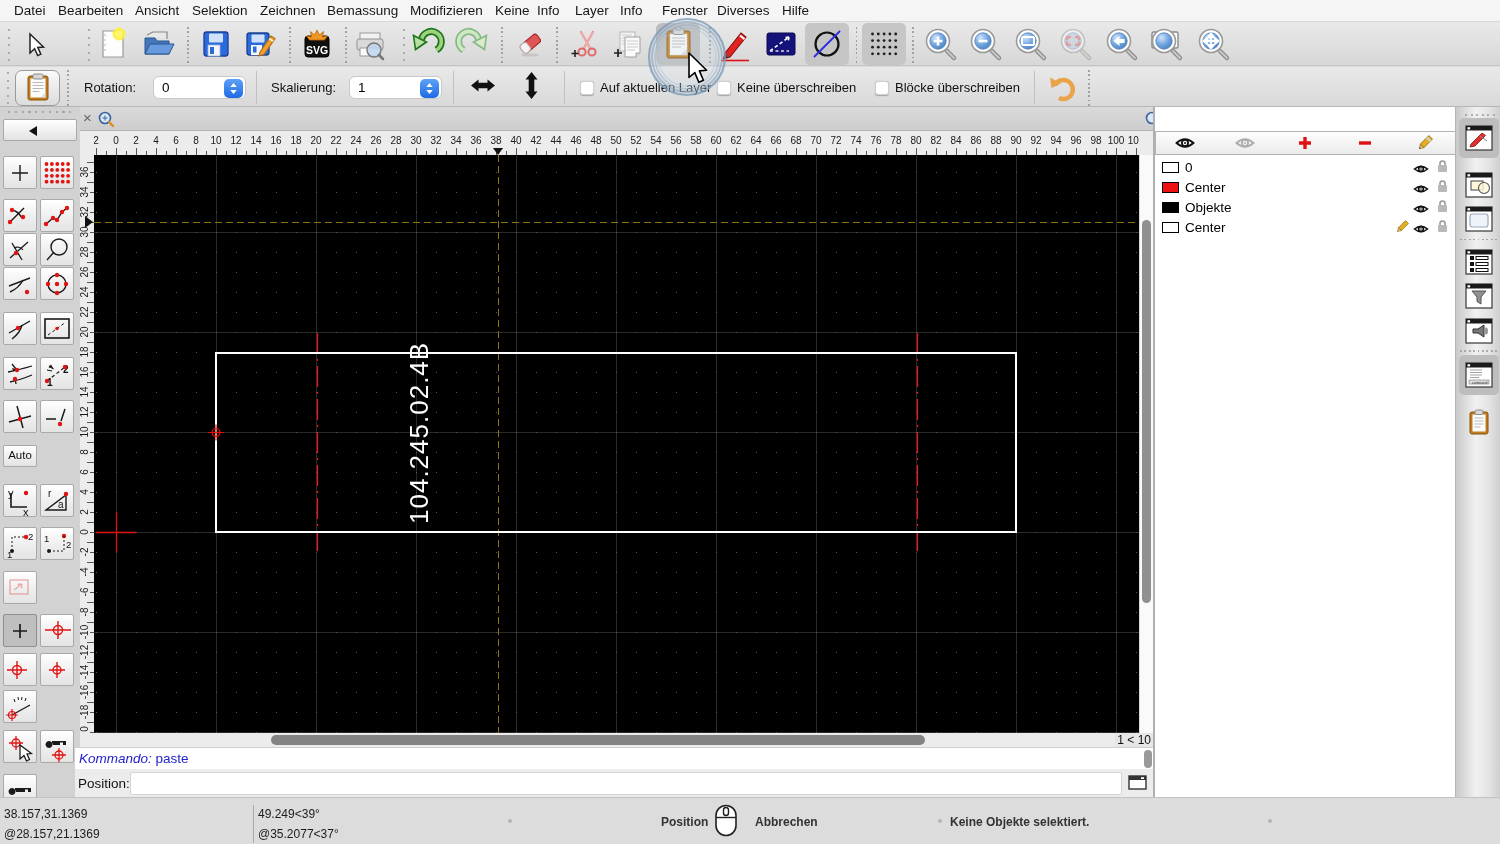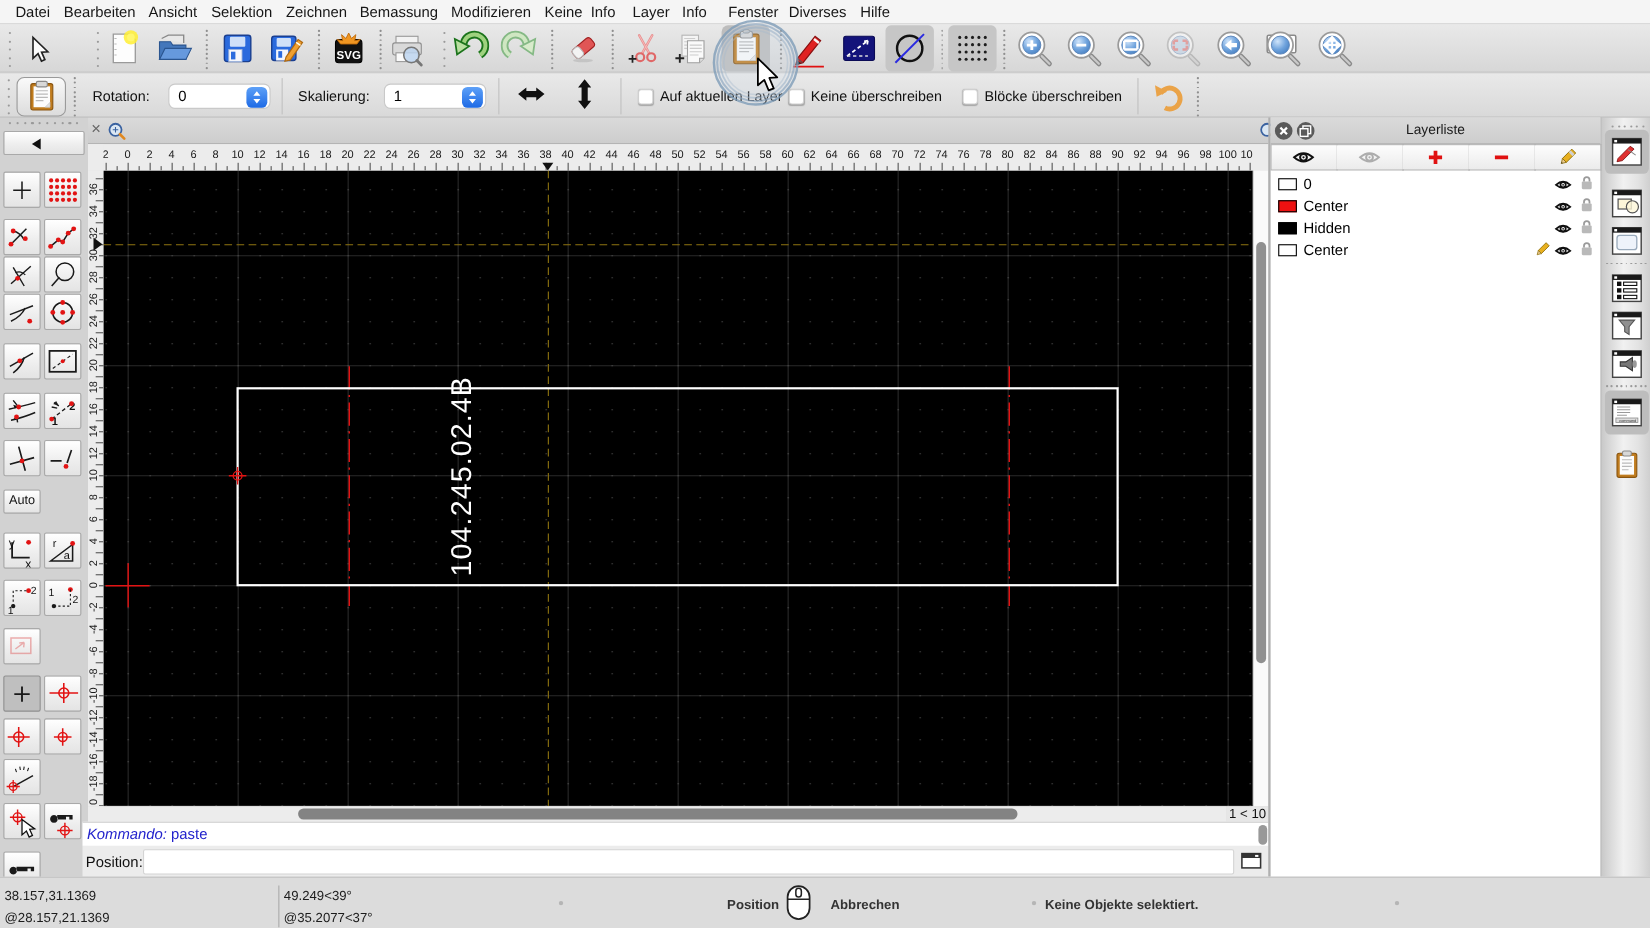--- a/index.html
+++ b/index.html
@@ -924,32 +924,20 @@
 <div style="position:absolute;left:75px;top:769px;width:1078px;height:28px;background:#ececec;">
     <span style="position:absolute;left:3px;top:7px;font-size:13.5px;color:#111">Position:</span>
     <div style="position:absolute;left:55px;top:2.5px;width:992px;height:23px;background:#fff;border:1px solid #d4d4d4;border-radius:2px"></div>
     <div style="position:absolute;left:1051px;top:3px;width:24px;height:22px"><svg width="24" height="22" viewBox="0 0 24 22" style="">
         <rect x="3" y="4" width="17" height="13" fill="#fff" stroke="#333" stroke-width="1.4"></rect>
         <rect x="3" y="4" width="17" height="4" fill="#333"></rect>
         <rect x="15" y="5.2" width="3" height="1.8" fill="#fff"></rect>
       </svg></div>
   </div>
 <div class="laypanel">
-    <div style="position:absolute;left:0px;top:0px;width:300px;height:24px;background:linear-gradient(#dadada,#cdcdcd);border-bottom:1px solid #b8b8b8;">
-      <div style="position:absolute;left:4px;top:3.5px;width:16px;height:16px;border-radius:50%;background:#5a5a5a"></div>
-      <svg width="16" height="16" viewBox="0 0 16 16" style="position:absolute;left:4px;top:3.5px">
-        <path d="M5 5 L11 11 M11 5 L5 11" stroke="#fff" stroke-width="2"></path>
-      </svg>
-      <div style="position:absolute;left:24px;top:3.5px;width:16px;height:16px;border-radius:50%;background:#5a5a5a"></div>
-      <svg width="16" height="16" viewBox="0 0 16 16" style="position:absolute;left:24px;top:3.5px">
-        <rect x="5.5" y="3.5" width="7" height="7" fill="none" stroke="#fff" stroke-width="1.3"></rect>
-        <rect x="3" y="6" width="7" height="7" fill="#5a5a5a" stroke="#fff" stroke-width="1.3"></rect>
-      </svg>
-      <div style="position:absolute;left:0;top:4px;width:100%;text-align:center;font-size:12.5px;color:#1a1a1a">Layerliste</div>
-    </div>
     <div style="position:absolute;left:0px;top:24px;width:60.5px;height:24px;background:linear-gradient(#fdfdfd,#ebebeb);border:1px solid #b3b3b3;border-left-width:1px;display:flex;align-items:center;justify-content:center;">
       <svg width="22" height="18" viewBox="0 0 22 18" style="">
         <path d="M2.5 9 Q11 1.5 19.5 9 Q11 16.5 2.5 9 z" fill="none" stroke="#111" stroke-width="1.8"></path>
         <circle cx="11" cy="9" r="3.1" fill="none" stroke="#111" stroke-width="1.8"></circle>
         <circle cx="11" cy="9" r="1" fill="#111"></circle>
       </svg>
     </div>
     <div style="position:absolute;left:60px;top:24px;width:60.5px;height:24px;background:linear-gradient(#fdfdfd,#ebebeb);border:1px solid #b3b3b3;border-left-width:0;display:flex;align-items:center;justify-content:center;">
       <svg width="22" height="18" viewBox="0 0 22 18" style="">
         <path d="M2.5 9 Q11 1.5 19.5 9 Q11 16.5 2.5 9 z" fill="none" stroke="#adadad" stroke-width="1.8"></path>
@@ -993,21 +981,21 @@
     <div style="position:absolute;left:258px;top:74px"><svg width="16" height="12" viewBox="0 0 16 12" style="">
         <path d="M1.5 6 Q8 0.5 14.5 6 Q8 11.5 1.5 6 z" fill="none" stroke="#111" stroke-width="1.6"></path>
         <circle cx="8" cy="6" r="2.4" fill="none" stroke="#111" stroke-width="1.6"></circle>
         <circle cx="8" cy="6" r="0.8" fill="#111"></circle>
       </svg></div>
     <div style="position:absolute;left:280px;top:72px"><svg width="15" height="14" viewBox="0 0 15 14" style="">
         <rect x="3" y="6" width="9" height="7" rx="1" fill="#b9b9b9"></rect>
         <path d="M5 6 v-1.5 a2.5 2.5 0 0 1 5 0 V6" fill="none" stroke="#9a9a9a" stroke-width="1.6"></path>
       </svg></div>
     <div style="position:absolute;left:7px;top:95px;width:17px;height:11px;background:#000;border:1.5px solid #000"></div>
-    <span style="position:absolute;left:30px;top:93px;font-size:13.5px;color:#000">Hidden</span>
+    <span style="position:absolute;left:30px;top:93px;font-size:13.5px;color:#000">Objekte</span>
     <div style="position:absolute;left:258px;top:94px"><svg width="16" height="12" viewBox="0 0 16 12" style="">
         <path d="M1.5 6 Q8 0.5 14.5 6 Q8 11.5 1.5 6 z" fill="none" stroke="#111" stroke-width="1.6"></path>
         <circle cx="8" cy="6" r="2.4" fill="none" stroke="#111" stroke-width="1.6"></circle>
         <circle cx="8" cy="6" r="0.8" fill="#111"></circle>
       </svg></div>
     <div style="position:absolute;left:280px;top:92px"><svg width="15" height="14" viewBox="0 0 15 14" style="">
         <rect x="3" y="6" width="9" height="7" rx="1" fill="#b9b9b9"></rect>
         <path d="M5 6 v-1.5 a2.5 2.5 0 0 1 5 0 V6" fill="none" stroke="#9a9a9a" stroke-width="1.6"></path>
       </svg></div>
     <div style="position:absolute;left:7px;top:115px;width:17px;height:11px;background:#fff;border:1.5px solid #000"></div>

